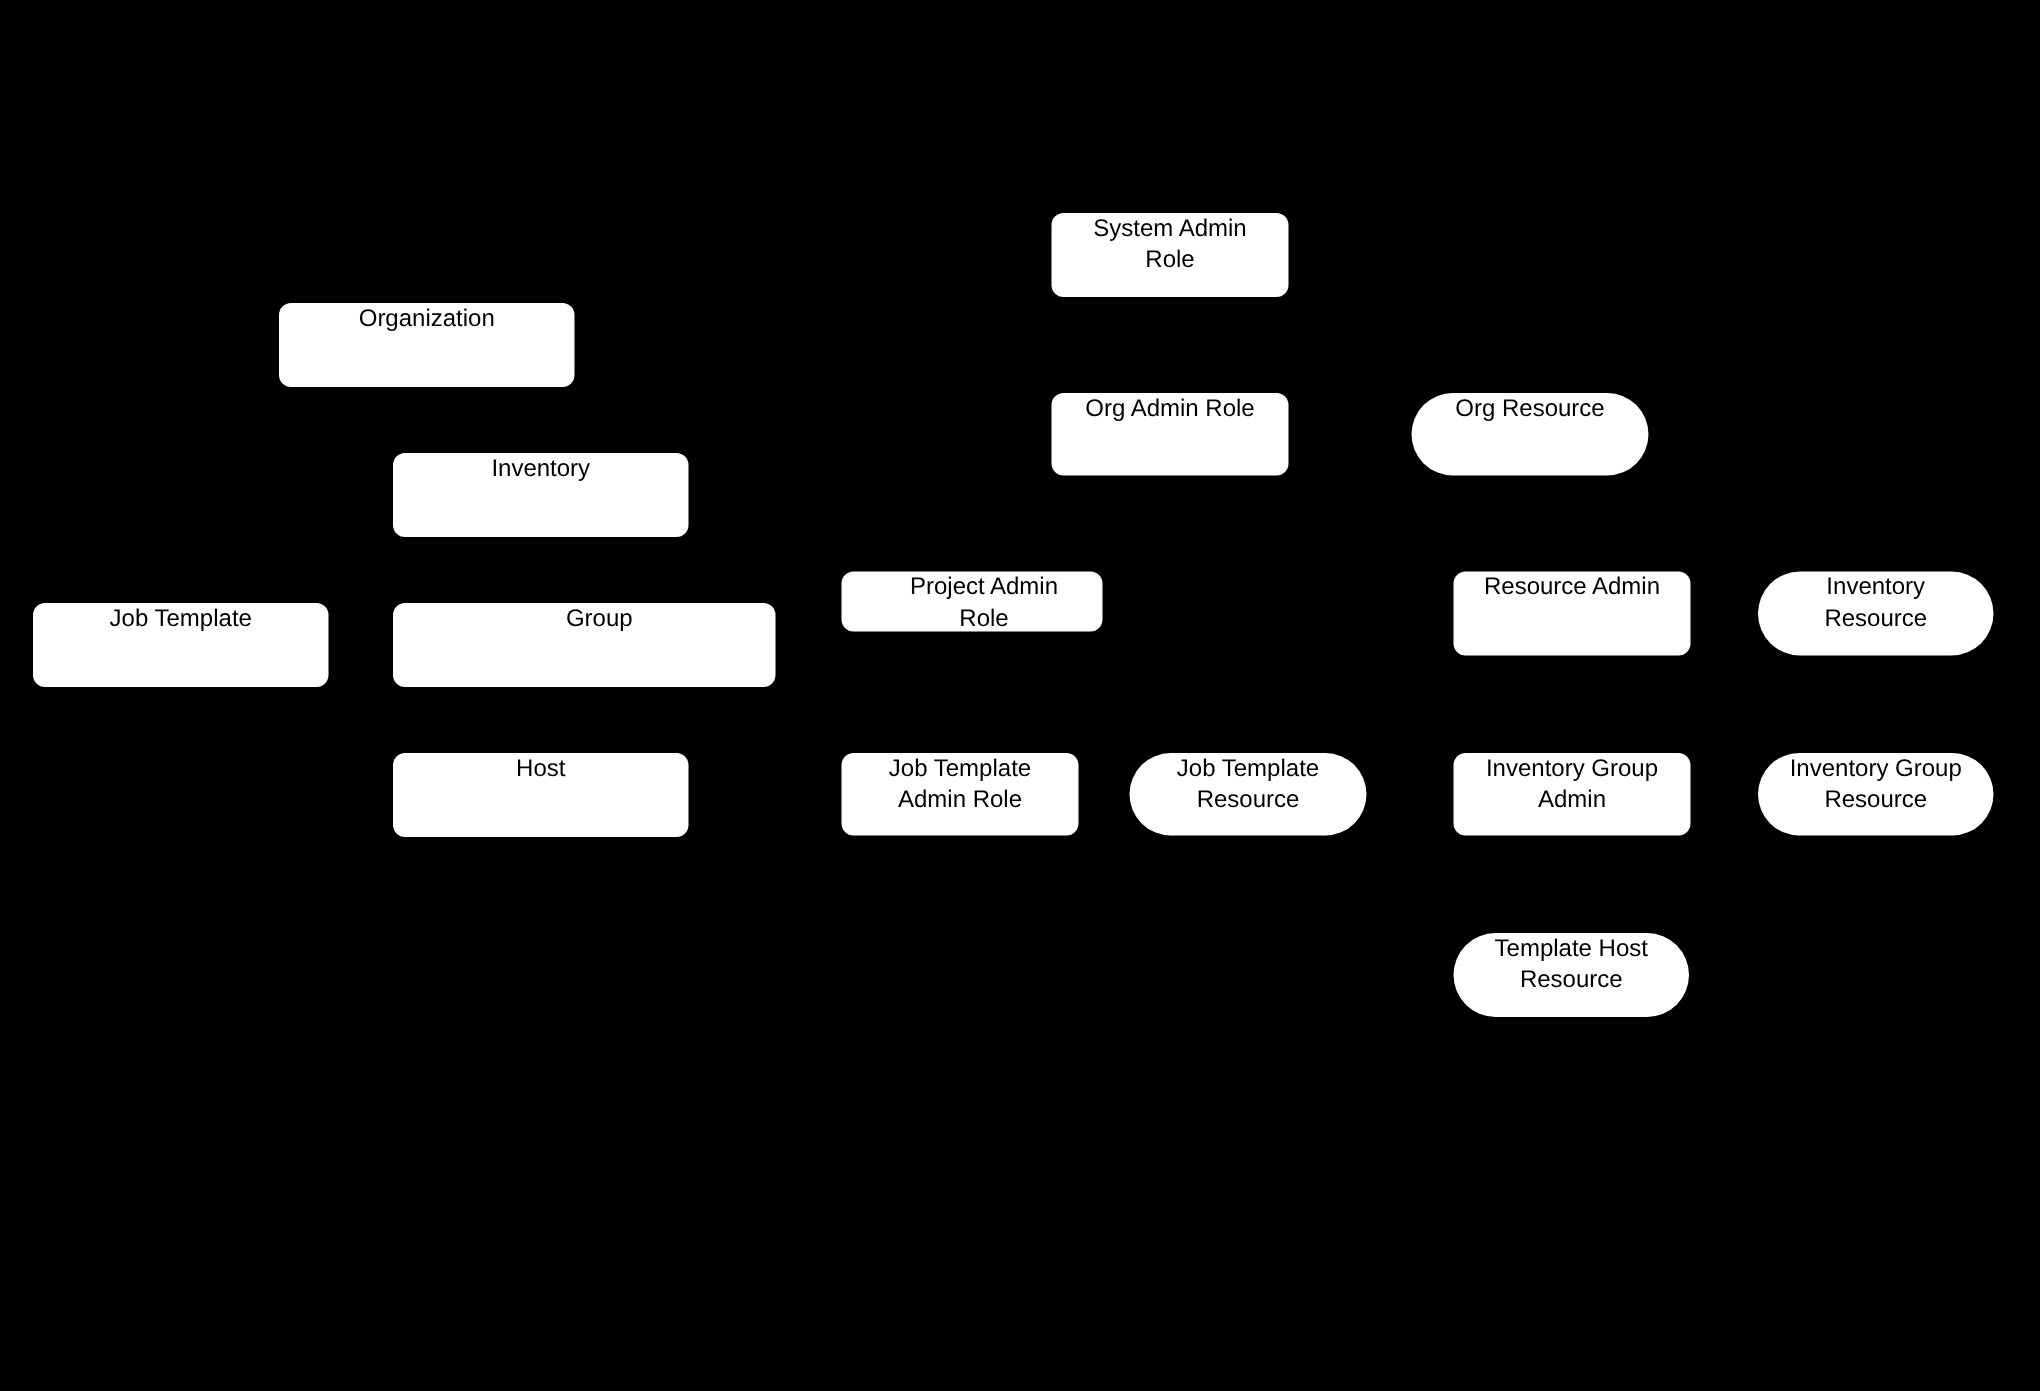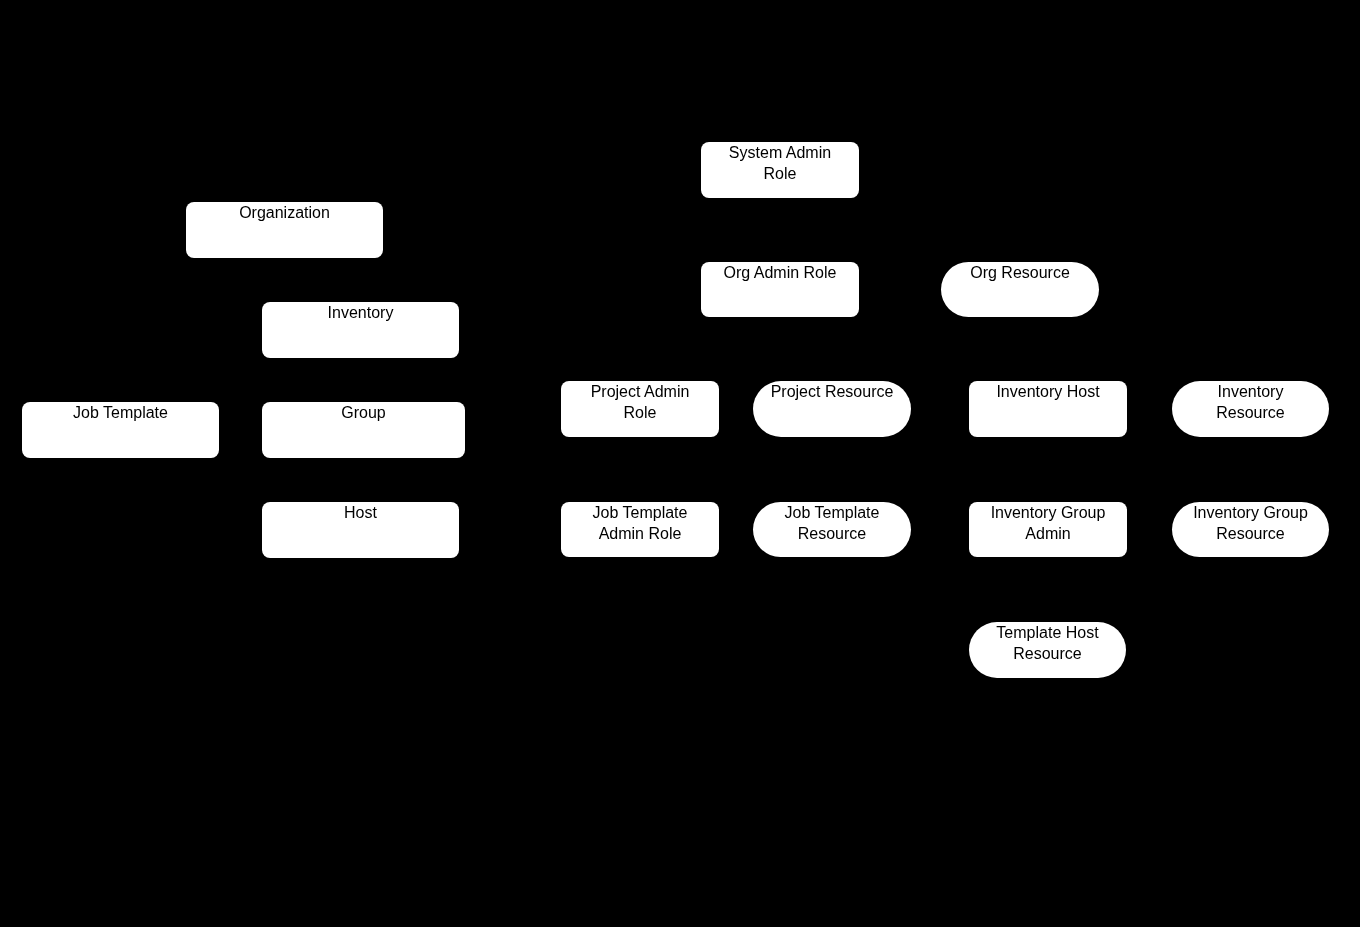--- a/index.html
+++ b/index.html
@@ -28,28 +28,28 @@
   }
   .rect { border-radius: 8px; }
   .pill { border-radius: 28px; }
   .lbl  { white-space: pre-line; }
 
   
   .n-organization            { left: 141px;  top: 202px; width: 197px; height: 56px; margin-left: 45px; }
   .n-project                 { left: 22px;   top: 302px; width: 197px; height: 56px; }
   .n-inventory               { left: 262px;  top: 302px; width: 197px; height: 56px; }
   .n-job-template            { left: 22px;   top: 402px; width: 197px; height: 56px; }
-  .n-group                   { left: 262px;  top: 402px; width: 203px; height: 56px; }
+  .n-group                   { left: 262px;  top: 402px; width: 235px; height: 56px; padding-left: 20px; }
   .n-host                    { left: 262px;  top: 502px; width: 197px; height: 56px; }
 
   
   .n-system-admin-role       { left: 701px;  top: 142px; width: 158px; height: 56px; }
   .n-org-admin-role          { left: 701px;  top: 262px; width: 158px; height: 55px; }
   .n-org-resource            { left: 941px;  top: 262px; width: 158px; height: 55px; }
-  .n-project-admin-role      { left: 561px;  top: 381px; width: 158px; height: 56px; }
+  .n-project-admin-role      { left: 561px;  top: 381px; width: 158px; height: 40px; padding-left: 16px; }
   .n-project-resource        { left: 753px;  top: 381px; width: 158px; height: 56px; }
   .n-inventory-admin         { left: 969px;  top: 381px; width: 158px; height: 56px; }
   .n-inventory-resource      { left: 1172px; top: 381px; width: 157px; height: 56px; }
   .n-job-template-admin-role { left: 561px;  top: 502px; width: 158px; height: 55px; }
   .n-job-template-resource   { left: 753px;  top: 502px; width: 158px; height: 55px; }
   .n-inventory-group-admin   { left: 969px;  top: 502px; width: 158px; height: 55px; }
   .n-inventory-group-resource{ left: 1172px; top: 502px; width: 157px; height: 55px; }
   .n-inventory-host-resource { left: 969px;  top: 622px; width: 157px; height: 56px; }
 </style>
 </head>
@@ -89,26 +89,23 @@
 
   <div class="node rect n-org-admin-role">
     <span class="lbl">Org Admin Role</span>
   </div>
 
   <div class="node rect n-project-admin-role">
     <span class="lbl">Project Admin
 Role</span>
   </div>
 
-  <div class="node pill n-project-resource">
-    <span class="lbl">Project Resource</span>
-  </div>
 
   <div class="node rect n-inventory-admin">
-    <span class="lbl">Inventory Host</span>
+    <span class="lbl">Resource Admin</span>
   </div>
 
   <div class="node pill n-inventory-resource">
     <span class="lbl">Inventory
 Resource</span>
   </div>
 
   <div class="node rect n-job-template-admin-role">
     <span class="lbl">Job Template
 Admin Role</span>

